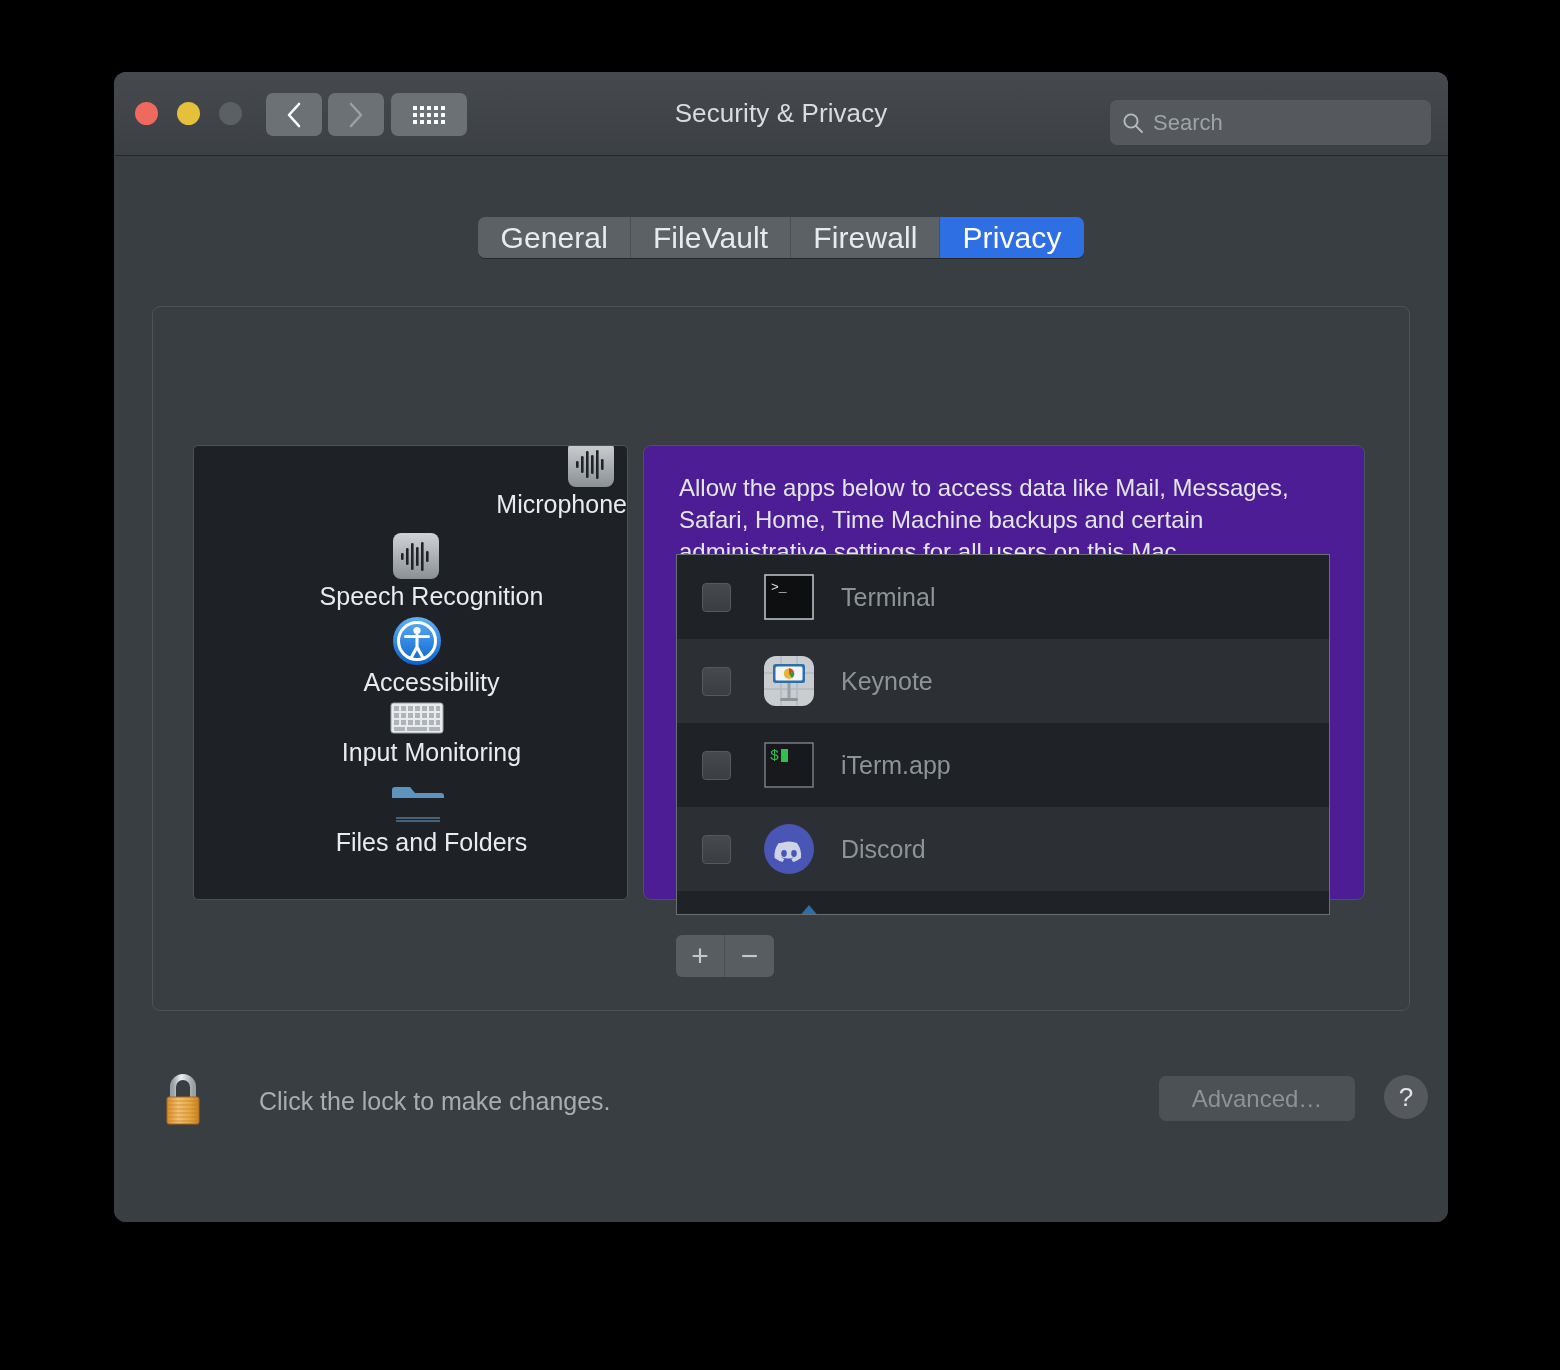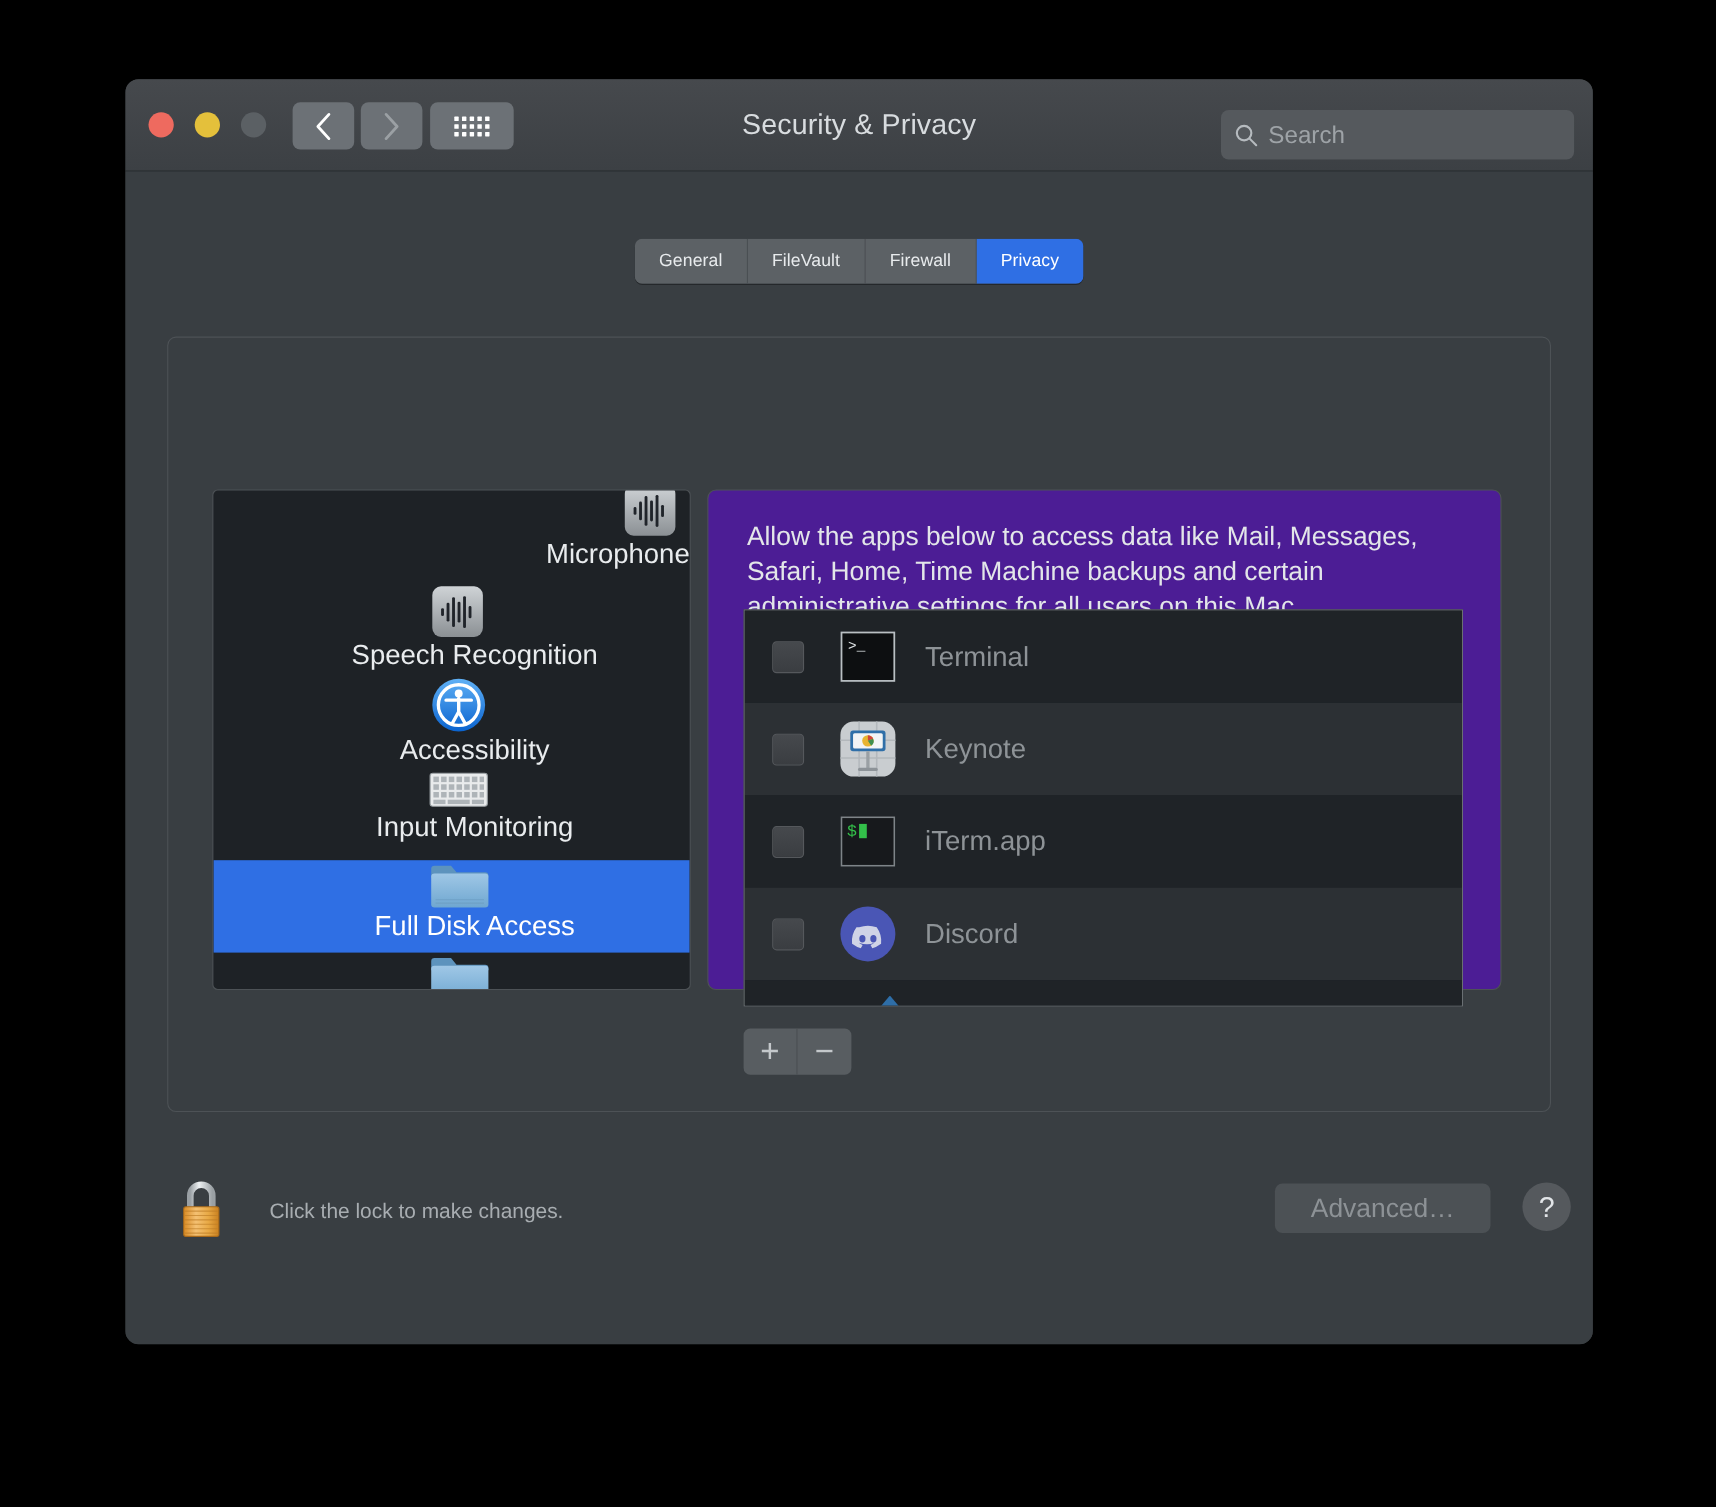--- a/index.html
+++ b/index.html
@@ -83,21 +83,21 @@
     display: flex; justify-content: center;
   }
   .tabs {
     display: flex; border-radius: 7px; overflow: hidden;
     height: 41px; box-shadow: 0 1px 0 rgba(0,0,0,.35);
   }
   .tab {
     display: flex; align-items: center; justify-content: center;
     padding: 0 22px; height: 100%;
     background: #5c6165; color: #e8ebed;
-    font-size: 16px; letter-spacing: .1px;
+    font-size: 30px; letter-spacing: .1px;
     border-right: 1px solid #4a4f53;
   }
   .tab:last-child { border-right: none; }
   .tab.active { background: #2f6fe4; color: #ffffff; }
 
   
   .panel {
     position: absolute; left: 38px; top: 150px;
     width: 1258px; height: 705px;
     border: 1px solid #4d5256; border-radius: 8px;
@@ -177,21 +177,21 @@
   .pmbtn {
     width: 49px; display: flex; align-items: center; justify-content: center;
     color: #c4c8cb; font-size: 30px; line-height: 1;
     border-right: 1px solid #4a4f53;
   }
   .pmbtn:last-child { border-right: none; }
 
   
   .footer { position: absolute; left: 0; right: 0; bottom: 0; height: 176px; }
   .lockwrap { position: absolute; left: 45px; top: 24px; display: flex; align-items: center; }
-  .locktext { margin-left: 38px; font-size: 19px; color: #a8adb1; text-align: right; }
+  .locktext { margin-left: 52px; font-size: 25px; color: #a8adb1; text-align: right; }
 
   .advanced {
     position: absolute; right: 93px; top: 30px;
     width: 196px; height: 45px; border-radius: 7px;
     background: #4c5155;
     display: flex; align-items: center; justify-content: center;
     color: #8d9296; font-size: 24px;
   }
   .helpbtn {
     position: absolute; right: 20px; top: 29px;
@@ -356,39 +356,20 @@
                 <rect x="46" y="22" width="4" height="5"></rect>
                 <rect x="4" y="29" width="11" height="4"></rect>
                   <rect x="17" y="29" width="20" height="4"></rect>
                 <rect x="39" y="29" width="11" height="4"></rect>
               </g>
             </svg>
           </span>
           <span class="slabel">Input Monitoring</span>
         </div>
 
-        <div class="srow selected">
-          <span class="sicon">
-            <svg width="56" height="46" viewBox="0 0 56 46">
-              <defs>
-                  <linearGradient id="gF" x1="0" y1="0" x2="0" y2="1">
-                <stop offset="0" stop-color="#9fc7e6"></stop>
-                    <stop offset="1" stop-color="#6fa7d0"></stop>
-                  </linearGradient>
-                </defs>
-              <path d="M2 8 a3 3 0 0 1 3-3 h15 l5 6 h26 a3 3 0 0 1 3 3 v2 H2 Z" fill="#5d93bd"></path>
-              <rect x="2" y="12" width="52" height="31" rx="3" fill="url(#gF)"></rect>
-              <g stroke="#6fa1c6" stroke-width="1">
-                <line x1="6" y1="36" x2="50" y2="36"></line>
-                  <line x1="6" y1="39" x2="50" y2="39"></line>
-              </g>
-            </svg>
-          </span>
-          <span class="slabel">Full Disk Access</span>
-        </div>
 
         <div class="srow">
           <span class="sicon">
             <svg width="56" height="46" viewBox="0 0 56 46">
               <path d="M2 8 a3 3 0 0 1 3-3 h15 l5 6 h26 a3 3 0 0 1 3 3 v2 H2 Z" fill="#5d93bd"></path>
               <rect x="2" y="12" width="52" height="31" rx="3" fill="url(#gF)"></rect>
               <g stroke="#6fa1c6" stroke-width="1">
                 <line x1="6" y1="36" x2="50" y2="36"></line>
                   <line x1="6" y1="39" x2="50" y2="39"></line>
               </g>

